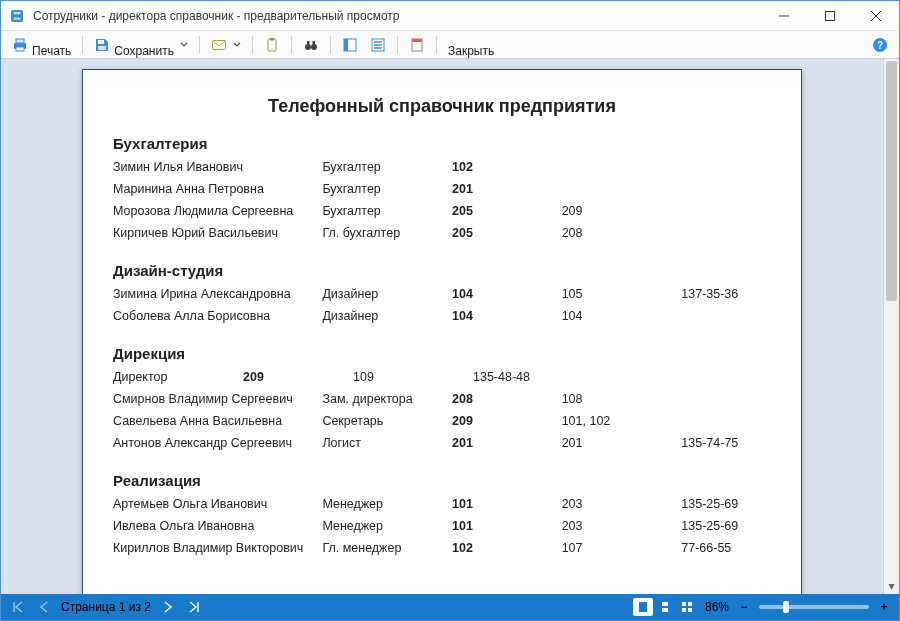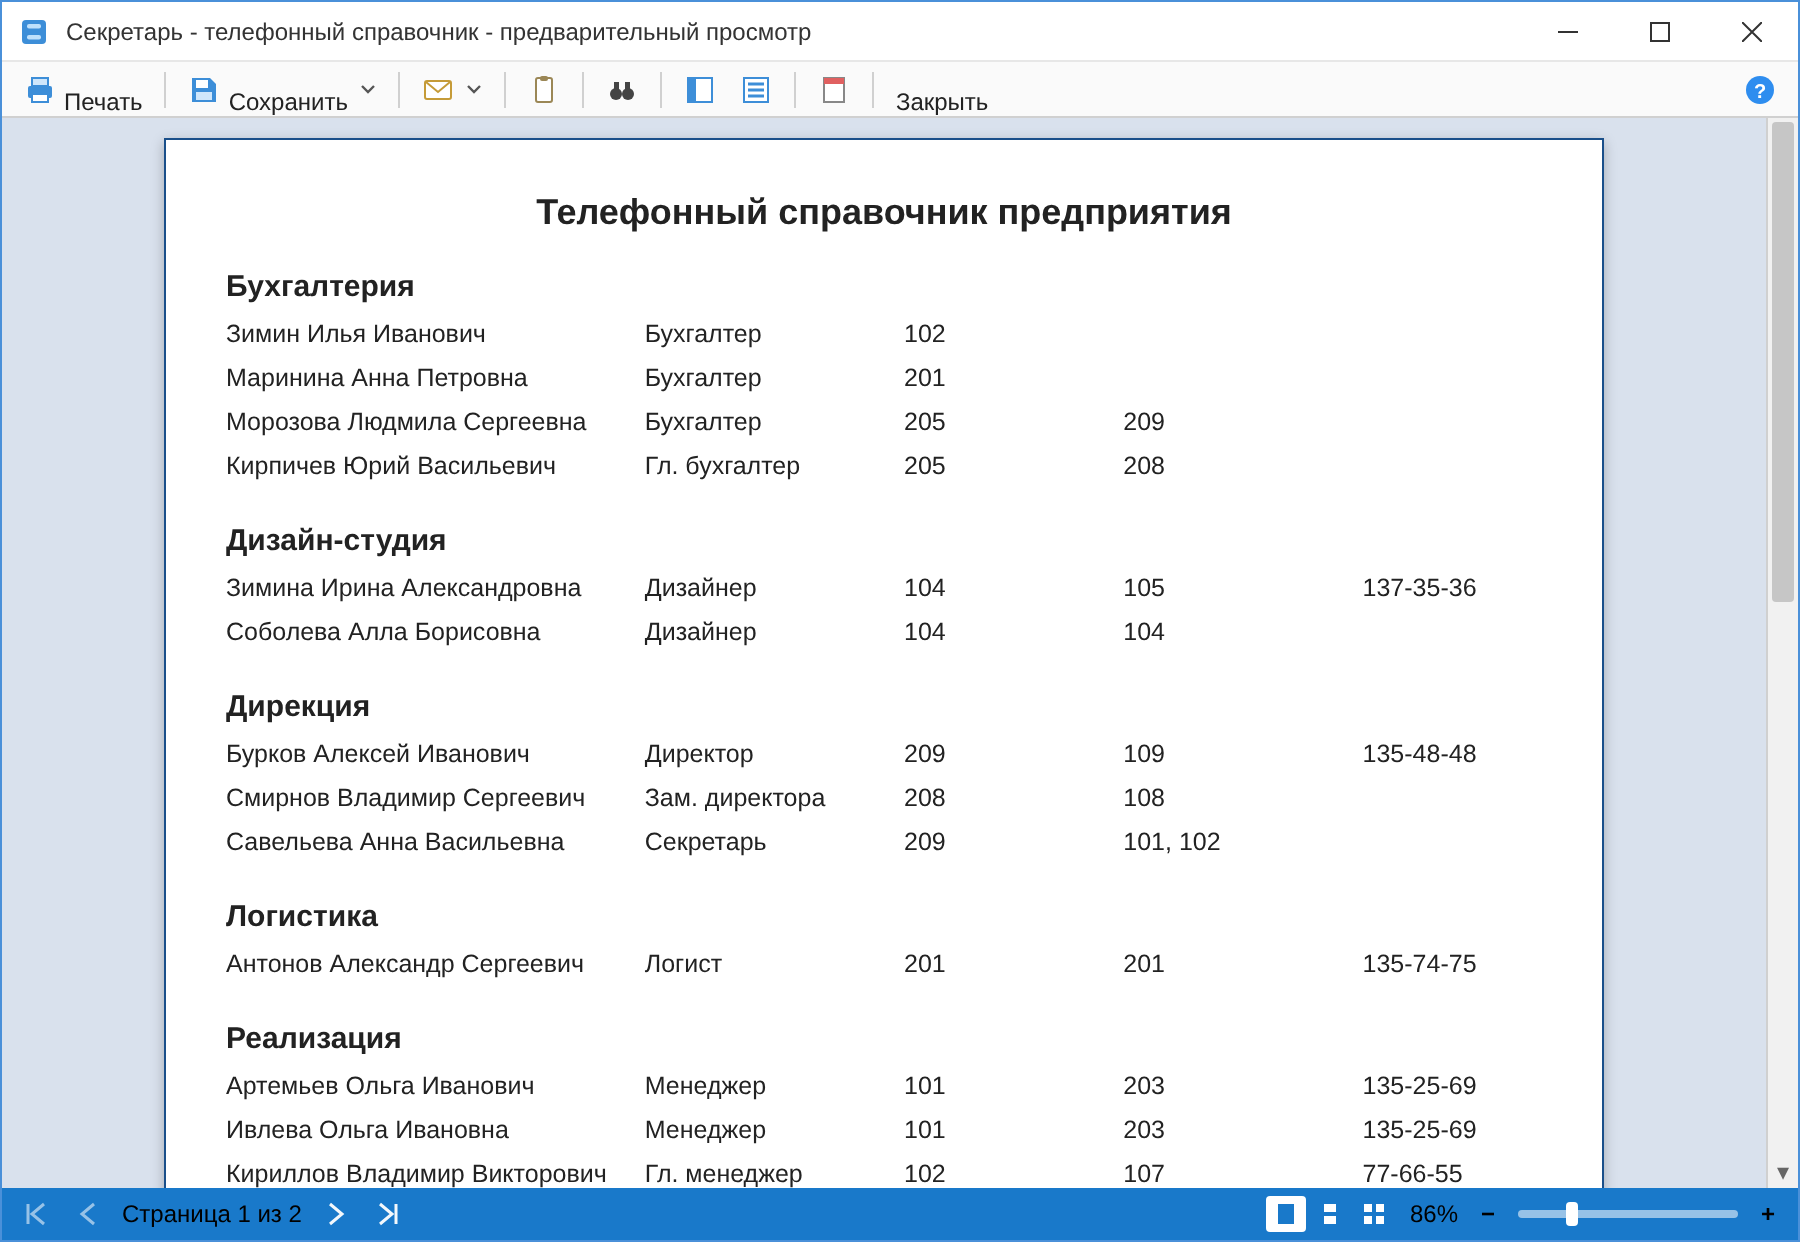--- a/index.html
+++ b/index.html
@@ -22,21 +22,21 @@
   .dd { margin-left:2px; }
   
   .viewport { flex:1; background:#d9e1ed; position:relative; overflow:hidden; display:flex; }
   .scroll-area { flex:1; overflow:auto; display:flex; justify-content:center; padding:10px 0 10px 0;border-radius:20px; }
   .page { width:720px; min-height:560px; background:#fff; border:1px solid #1a4f8a; box-shadow:0 2px 6px rgba(0,0,0,.25); padding:26px 30px 18px 30px; }
   .report-title { text-align:center; font-size:18px; font-weight:bold; margin-bottom:18px; }
   .group-title { font-size:15px; font-weight:bold; margin:18px 0 4px 0; }
   .row { display:flex; align-items:baseline; padding:4px 0; border:0; font-size:12.5px; color:#222; }
   .c-name { width:210px; padding-right:6px; }
   .c-pos  { width:130px; padding-right:6px; }
-  .c-p1   { width:110px; }
+  .c-p1   { width:110px;font-weight:bold; }
   .c-p2   { width:120px; }
   .c-ext  { width:90px; }
   
   .vscroll { width:16px; background:#f1f1f1; border-left:1px solid #d0d0d0; position:relative; }
   .vscroll .thumb { position:absolute; left:2px; right:2px; top:2px; height:240px; background:#c6c6c6; border-radius:2px; }
   .vscroll .arrow { position:absolute; left:0; right:0; height:16px; display:flex; align-items:center; justify-content:center; color:#666; }
   .vscroll .arrow.up { top:0; }
   .vscroll .arrow.dn { bottom:0; }
   
   .footer { height:26px; background:#1979ca; color:#000000; display:flex; align-items:center; padding:0 8px; gap:8px; font-size:12px; }
@@ -57,21 +57,21 @@
 <div class="window">
 
   <div class="titlebar">
     <span class="app-icon">
       <svg class="icon16" viewBox="0 0 16 16">
           <rect x="2" y="2" width="12" height="12" rx="2" fill="#3d8ed8"></rect>
           <rect x="4.5" y="4" width="7" height="2.3" rx="1" fill="#bfe0fb"></rect>
           <rect x="4.5" y="9.5" width="7" height="2.3" rx="1" fill="#bfe0fb"></rect>
         </svg>
     </span>
-    <span class="title-text">Секретарь - телефонный справочник - предварительный просмотр</span>
+    <span class="title-text">Сотрудники - директора справочник - предварительный просмотр</span>
     <div class="win-controls">
       <div class="win-btn">
           <svg viewBox="0 0 10 10">
             <path d="M0 5 H10" stroke="currentColor" stroke-width="1"></path>
           </svg>
         </div>
       <div class="win-btn">
           <svg viewBox="0 0 10 10">
             <rect x="0.5" y="0.5" width="9" height="9" fill="none" stroke="currentColor" stroke-width="1"></rect>
           </svg>
@@ -227,41 +227,39 @@
             </div>
             <div class="row">
               <div class="c-name">Соболева Алла Борисовна</div>
               <div class="c-pos">Дизайнер</div>
               <div class="c-p1">104</div>
               <div class="c-p2">104</div>
               <div class="c-ext"></div>
             </div>
             <div class="group-title">Дирекция</div>
             <div class="row">
-              <div class="c-name">Бурков Алексей Иванович</div>
               <div class="c-pos">Директор</div>
               <div class="c-p1">209</div>
               <div class="c-p2">109</div>
               <div class="c-ext">135-48-48</div>
             </div>
             <div class="row">
               <div class="c-name">Смирнов Владимир Сергеевич</div>
               <div class="c-pos">Зам. директора</div>
               <div class="c-p1">208</div>
               <div class="c-p2">108</div>
               <div class="c-ext"></div>
             </div>
             <div class="row">
               <div class="c-name">Савельева Анна Васильевна</div>
               <div class="c-pos">Секретарь</div>
               <div class="c-p1">209</div>
               <div class="c-p2">101, 102</div>
               <div class="c-ext"></div>
             </div>
-            <div class="group-title">Логистика</div>
             <div class="row">
               <div class="c-name">Антонов Александр Сергеевич</div>
               <div class="c-pos">Логист</div>
               <div class="c-p1">201</div>
               <div class="c-p2">201</div>
               <div class="c-ext">135-74-75</div>
             </div>
             <div class="group-title">Реализация</div>
             <div class="row">
               <div class="c-name">Артемьев Ольга Иванович</div>

